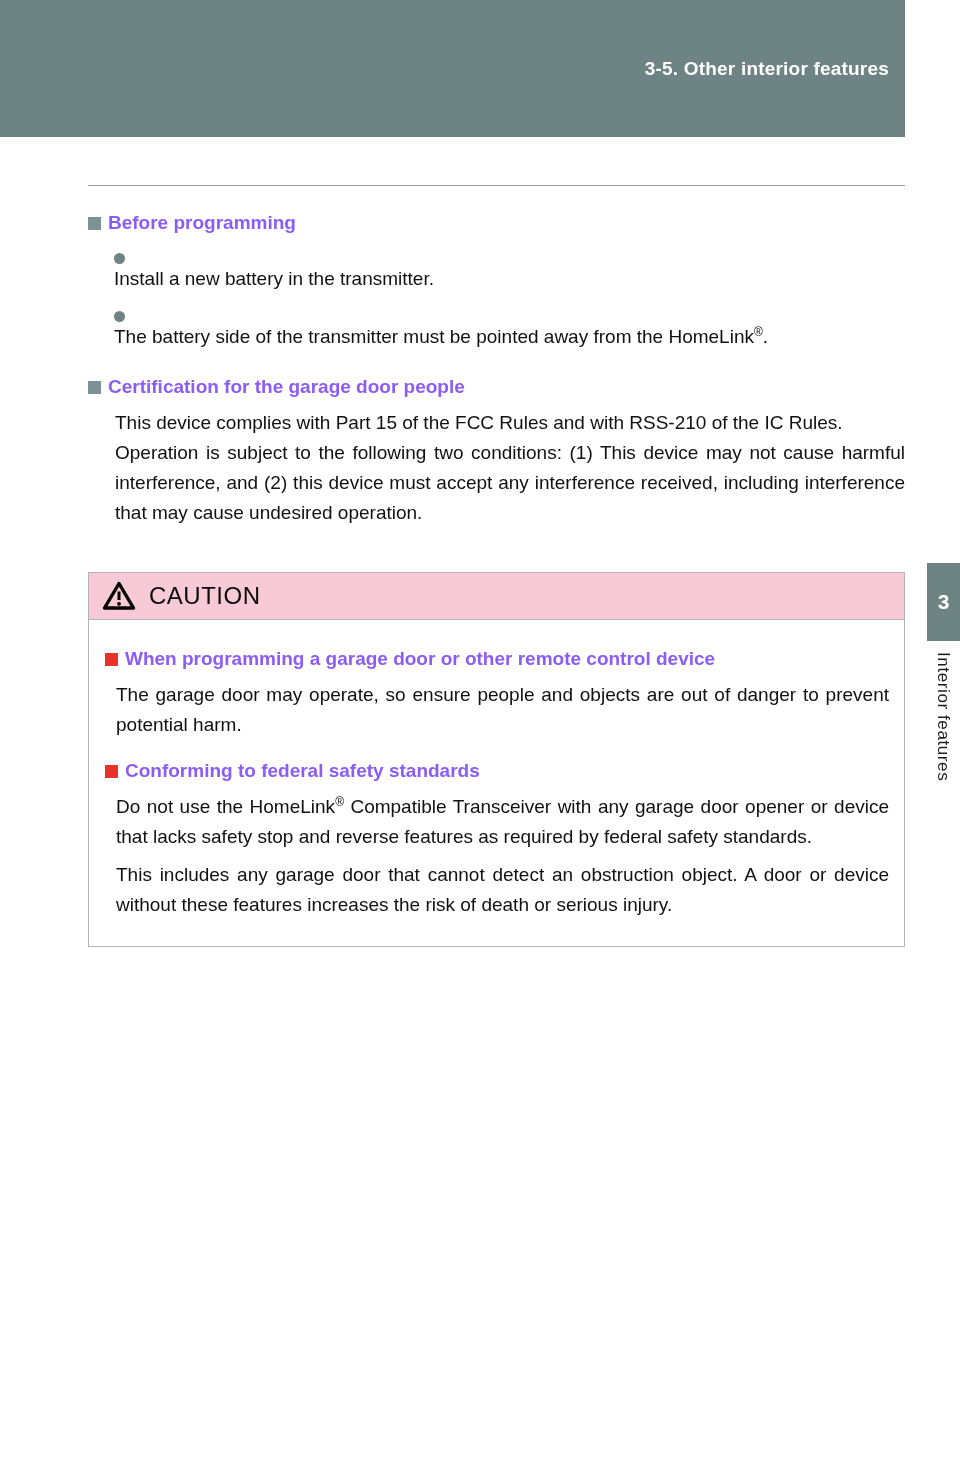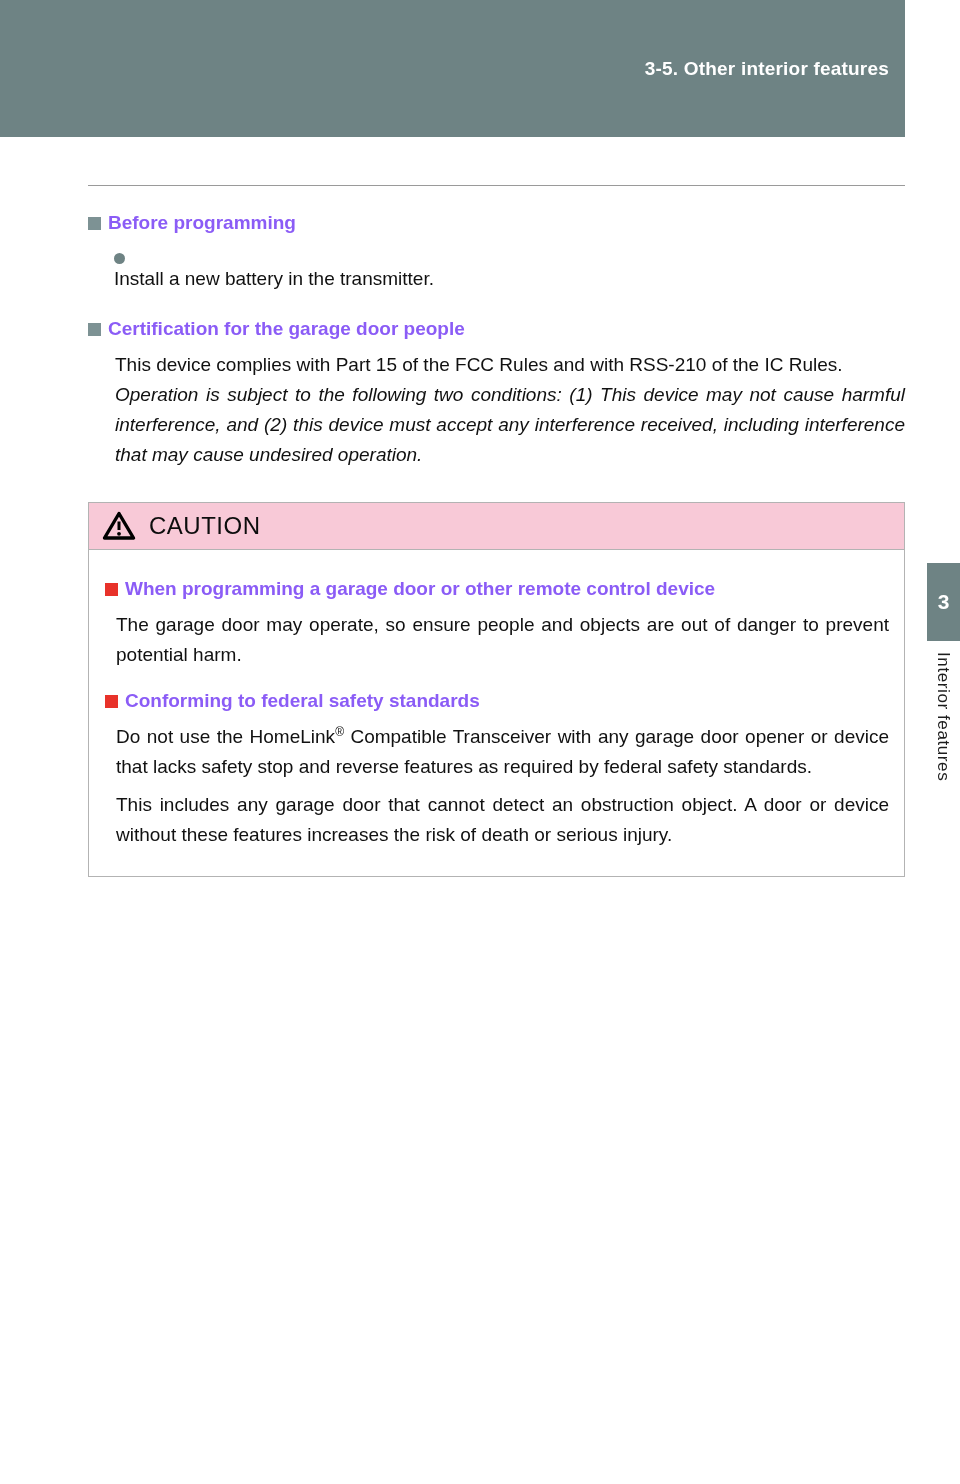--- a/index.html
+++ b/index.html
@@ -40,27 +40,27 @@
 
   .blt { display:flex; margin:6px 0 8px 26px;flex-direction:column; }
   .dot { flex:none; width:11px; height:11px; border-radius:50%; background:#6e8384; margin:9px 6px 0 0; }
   .blt-text { font-size:19px; line-height:30px; color:#111; }
 
   .para {
     font-size:19px; line-height:30px; color:#111;
     text-align:justify; margin:10px 0 0 27px;
   }
   .para.p1 { margin-bottom:0; }
-  .para.p2 { margin-top:0;font-style:italic; }
+  .para.p2 { margin-top:0; }
   .para.p3 { margin-top:24px; }
 
   .sup { vertical-align:super; font-size:12px; line-height:0; }
 
   
-  .caution { margin-top:32px; border:1px solid #b3b3b3; background:#fff; }
+  .caution { margin-top:44px; border:1px solid #b3b3b3; background:#fff; }
   .caution-head {
     height:47px; background:#f8c9d7; border-bottom:1px solid #b3b3b3;
     display:flex; align-items:center; padding-left:13px;
   }
   .warn-icon { display:flex; align-items:center; margin-right:13px; }
   .caution-title { font-size:24px; color:#0d0d0d; letter-spacing:0.5px; }
   .caution-body { padding:14px 15px 26px 16px; }
   .caution-body .sec-h { margin:14px 0 8px 0; }
   .caution-body .para { margin-left:11px; }
   .caution-body .para.tight { margin-top:8px; }
@@ -88,20 +88,24 @@
 
     <div class="sec-h first">
       <span class="sq teal"></span><span>Before programming</span>
     </div>
 
     <div class="blt">
       <span class="dot"></span>
       <p class="blt-text"><span>Install a new battery in the transmitter.</span><span class="sup"></span><span></span></p>
     </div>
 
+    <div class="blt">
+      <span class="dot"></span>
+      <p class="blt-text"><span>The battery side of the transmitter must be pointed away from the HomeLink</span><span class="sup">®</span><span>.</span></p>
+    </div>
 
     <div class="sec-h">
       <span class="sq teal"></span><span>Certification for the garage door people</span>
     </div>
 
     <p class="para p1">This device complies with Part 15 of the FCC Rules and with RSS-210 of the IC Rules.</p>
     <p class="para p2">Operation is subject to the following two conditions: (1) This device may not cause harmful interference, and (2) this device must accept any interference received, including interference that may cause undesired operation.</p>
 
     <div class="caution">
       <div class="caution-head">

